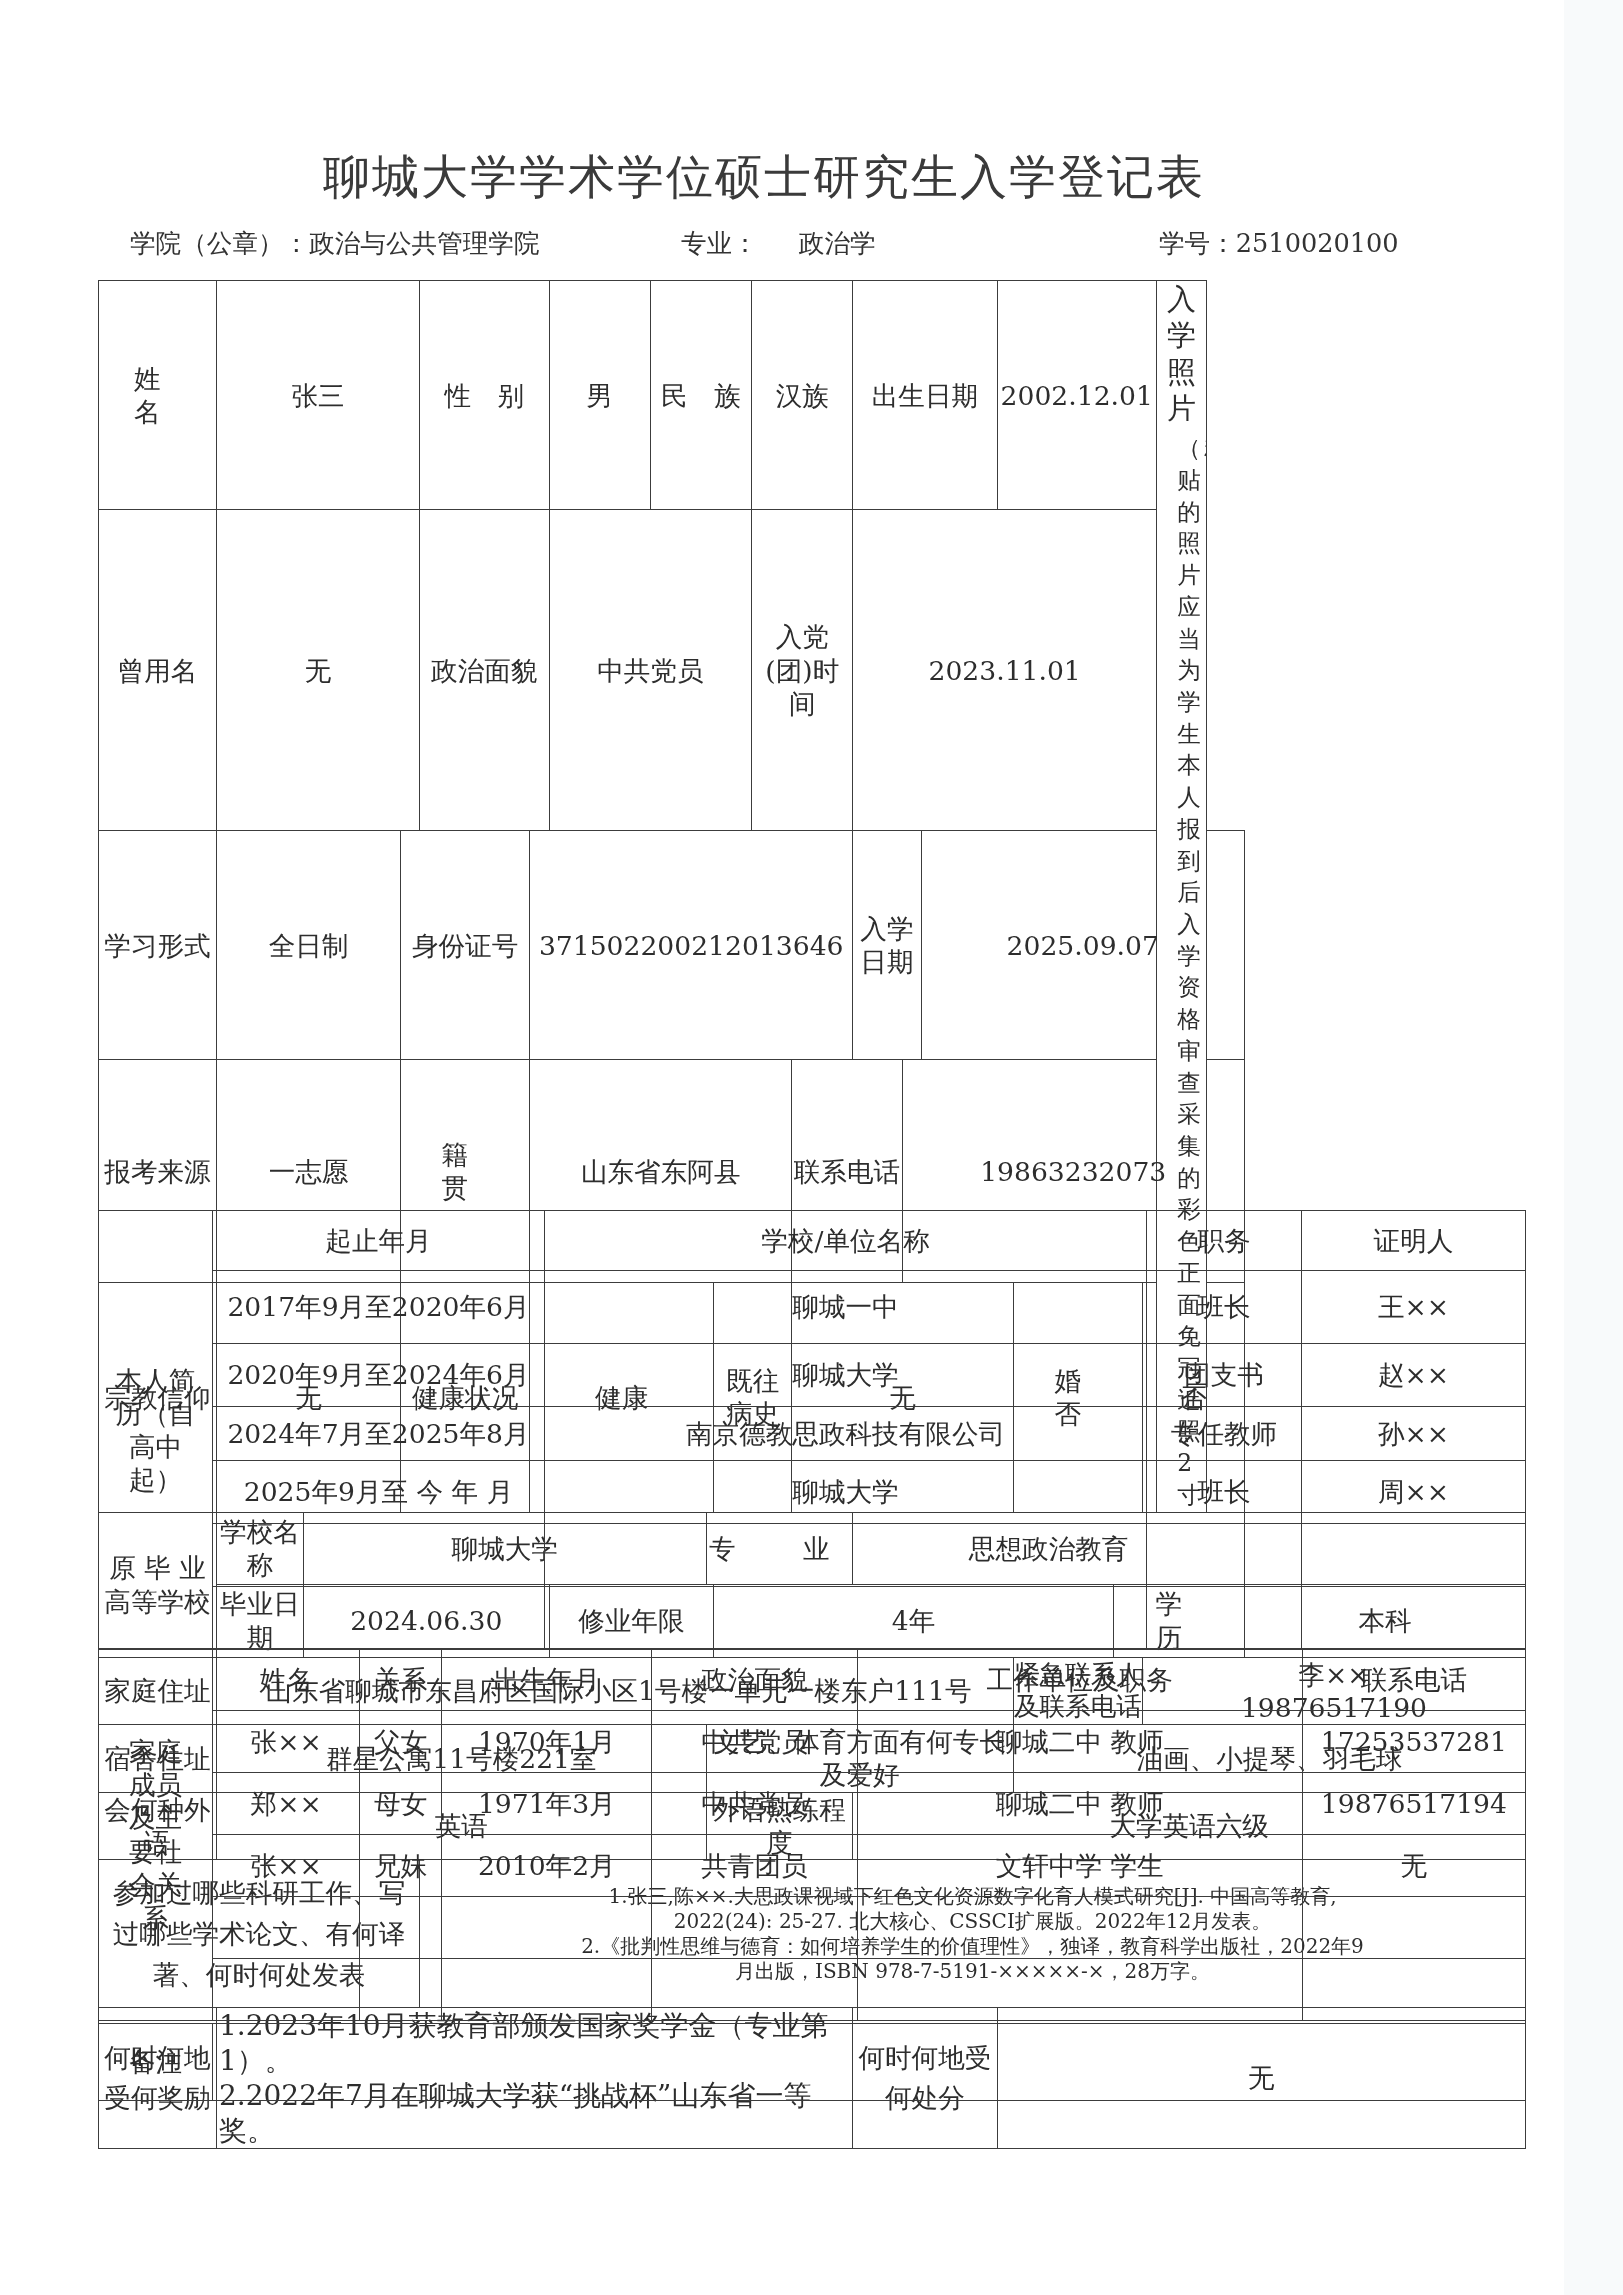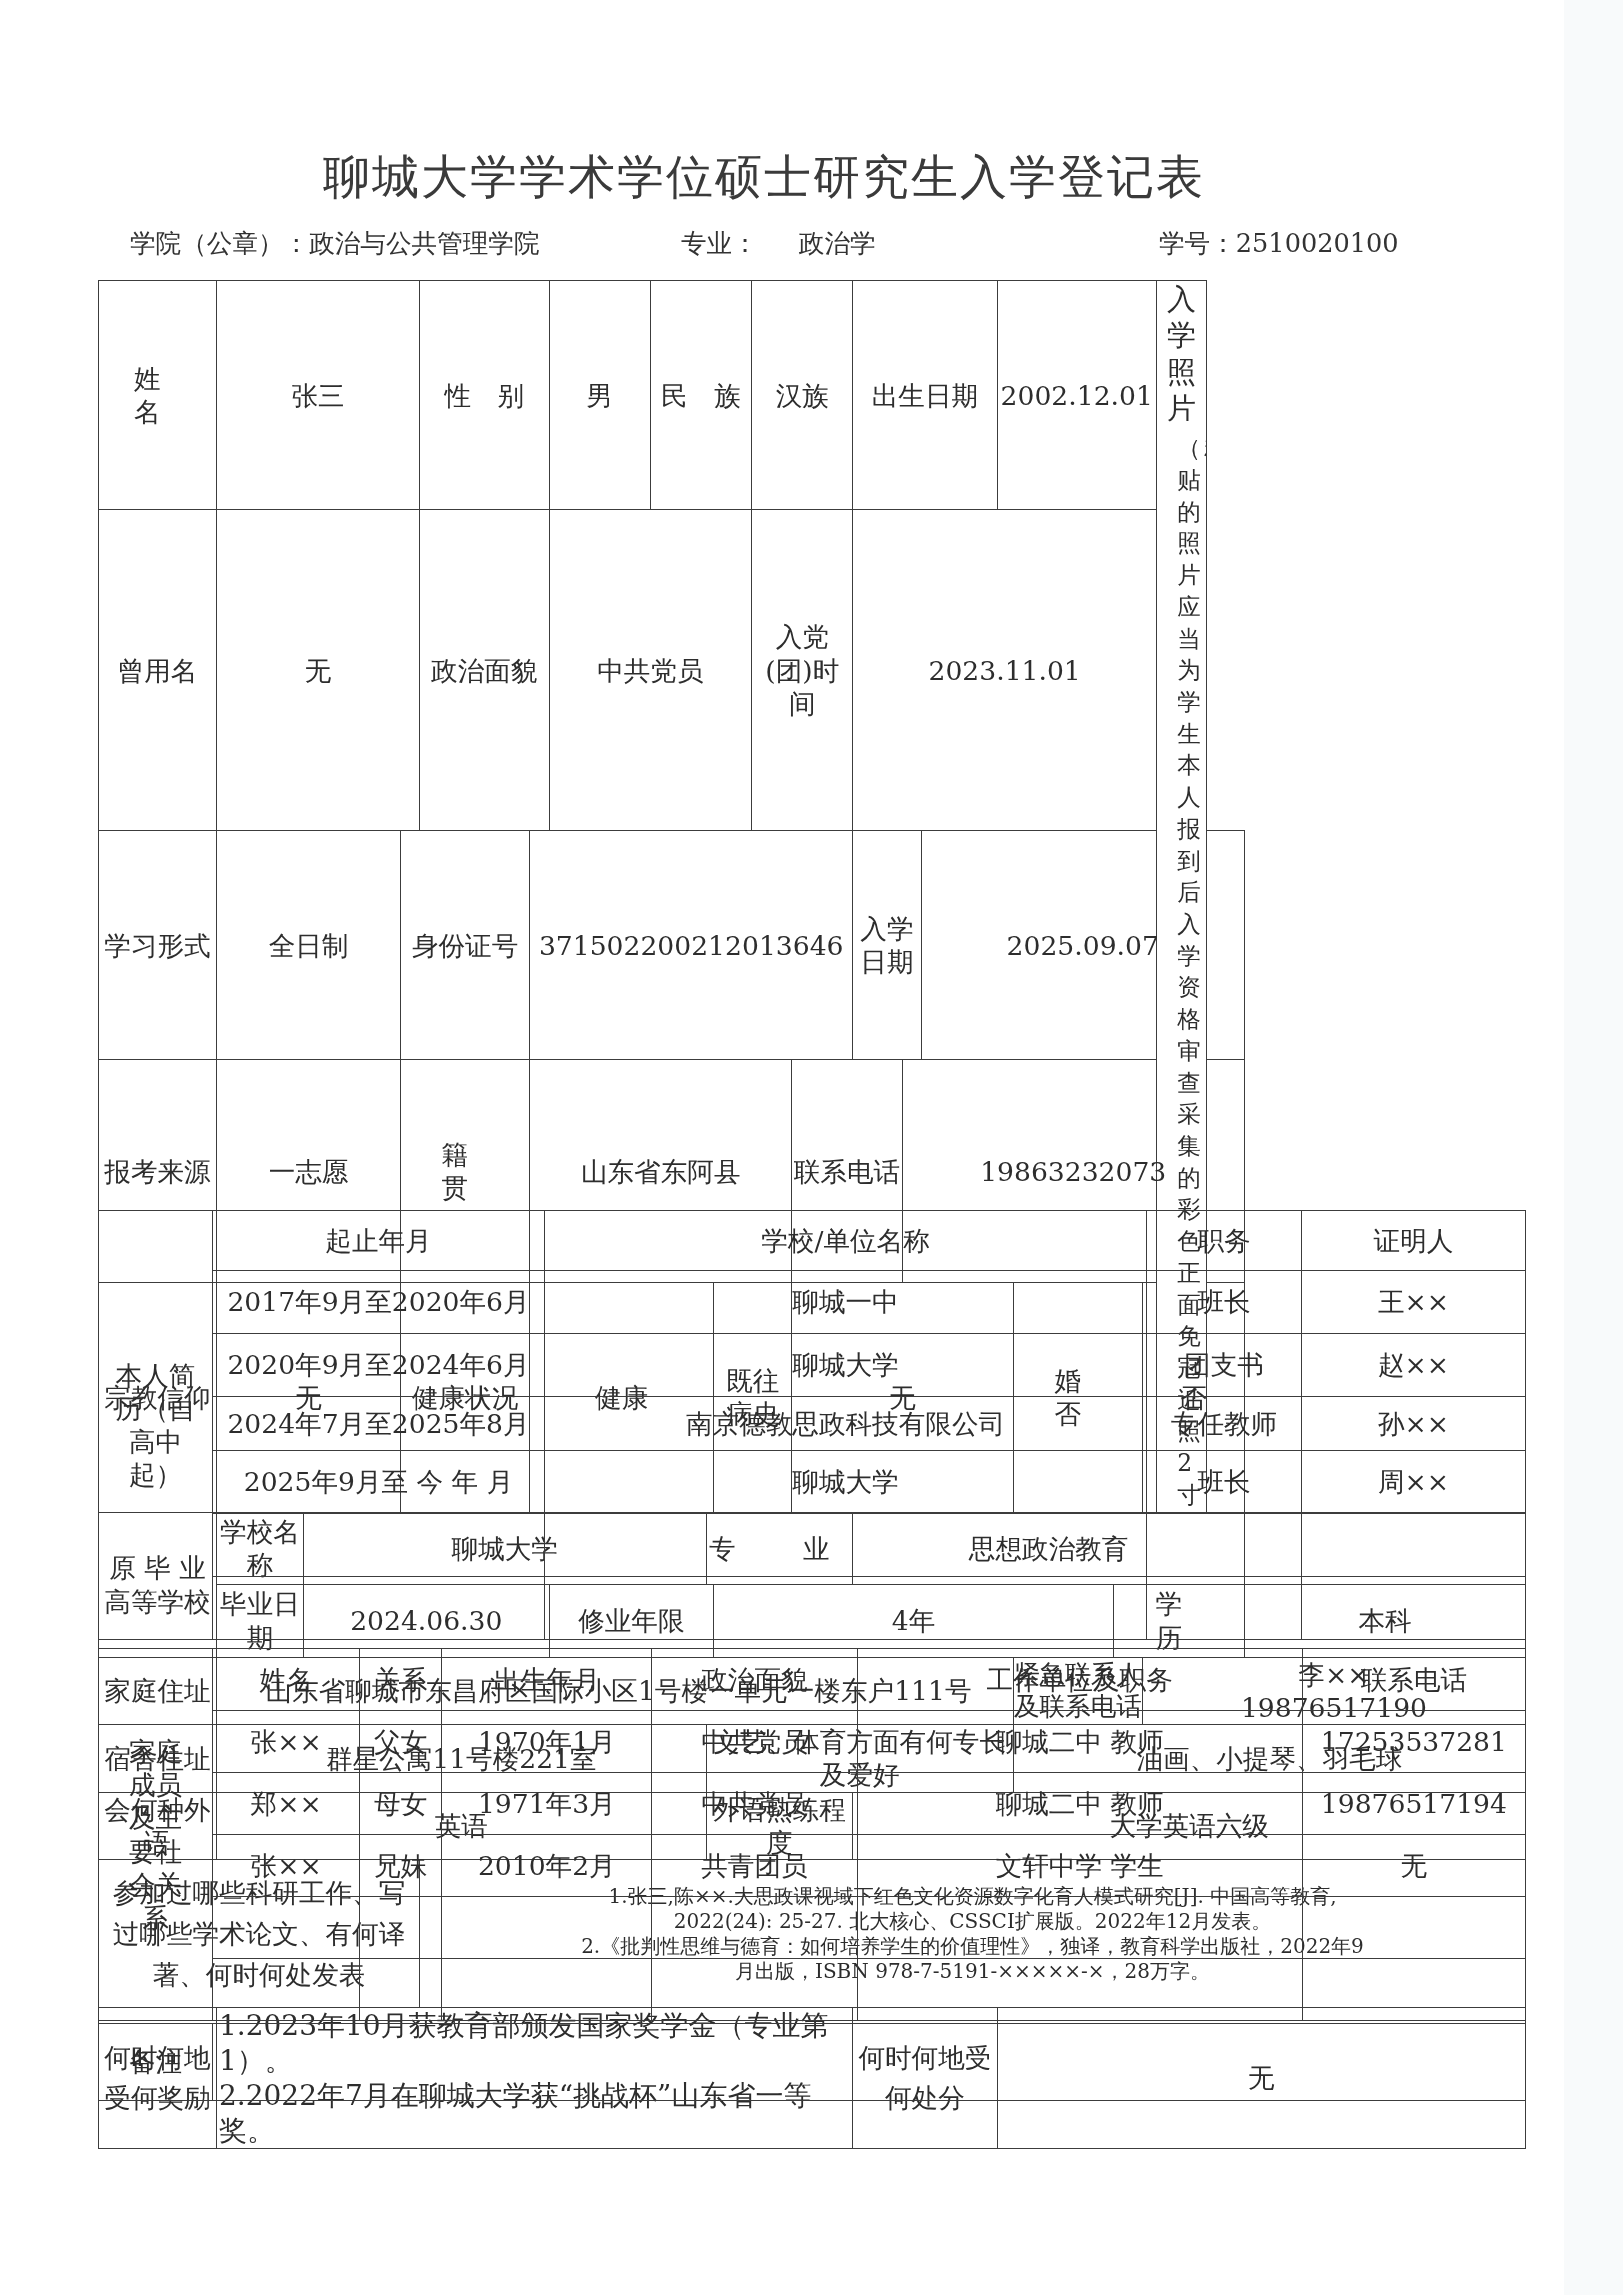--- a/index.html
+++ b/index.html
@@ -216,21 +216,21 @@
     <col style="width:224px">
   </colgroup>
   <tbody>
     <tr style="height:60px">
       <td rowspan="7" class="vert" style="padding:0 15.3px">本人简历（自高中起）</td>
       <td>起止年月</td>
       <td>学校/单位名称</td>
       <td>职务</td>
       <td>证明人</td>
     </tr>
-    <tr style="height:63px">
+    <tr style="height:73px">
       <td>2017年9月至2020年6月</td>
       <td>聊城一中</td>
       <td>班长</td>
       <td>王××</td>
     </tr>
     <tr style="height:63px">
       <td>2020年9月至2024年6月</td>
       <td>聊城大学</td>
       <td>团支书</td>
       <td>赵××</td>

